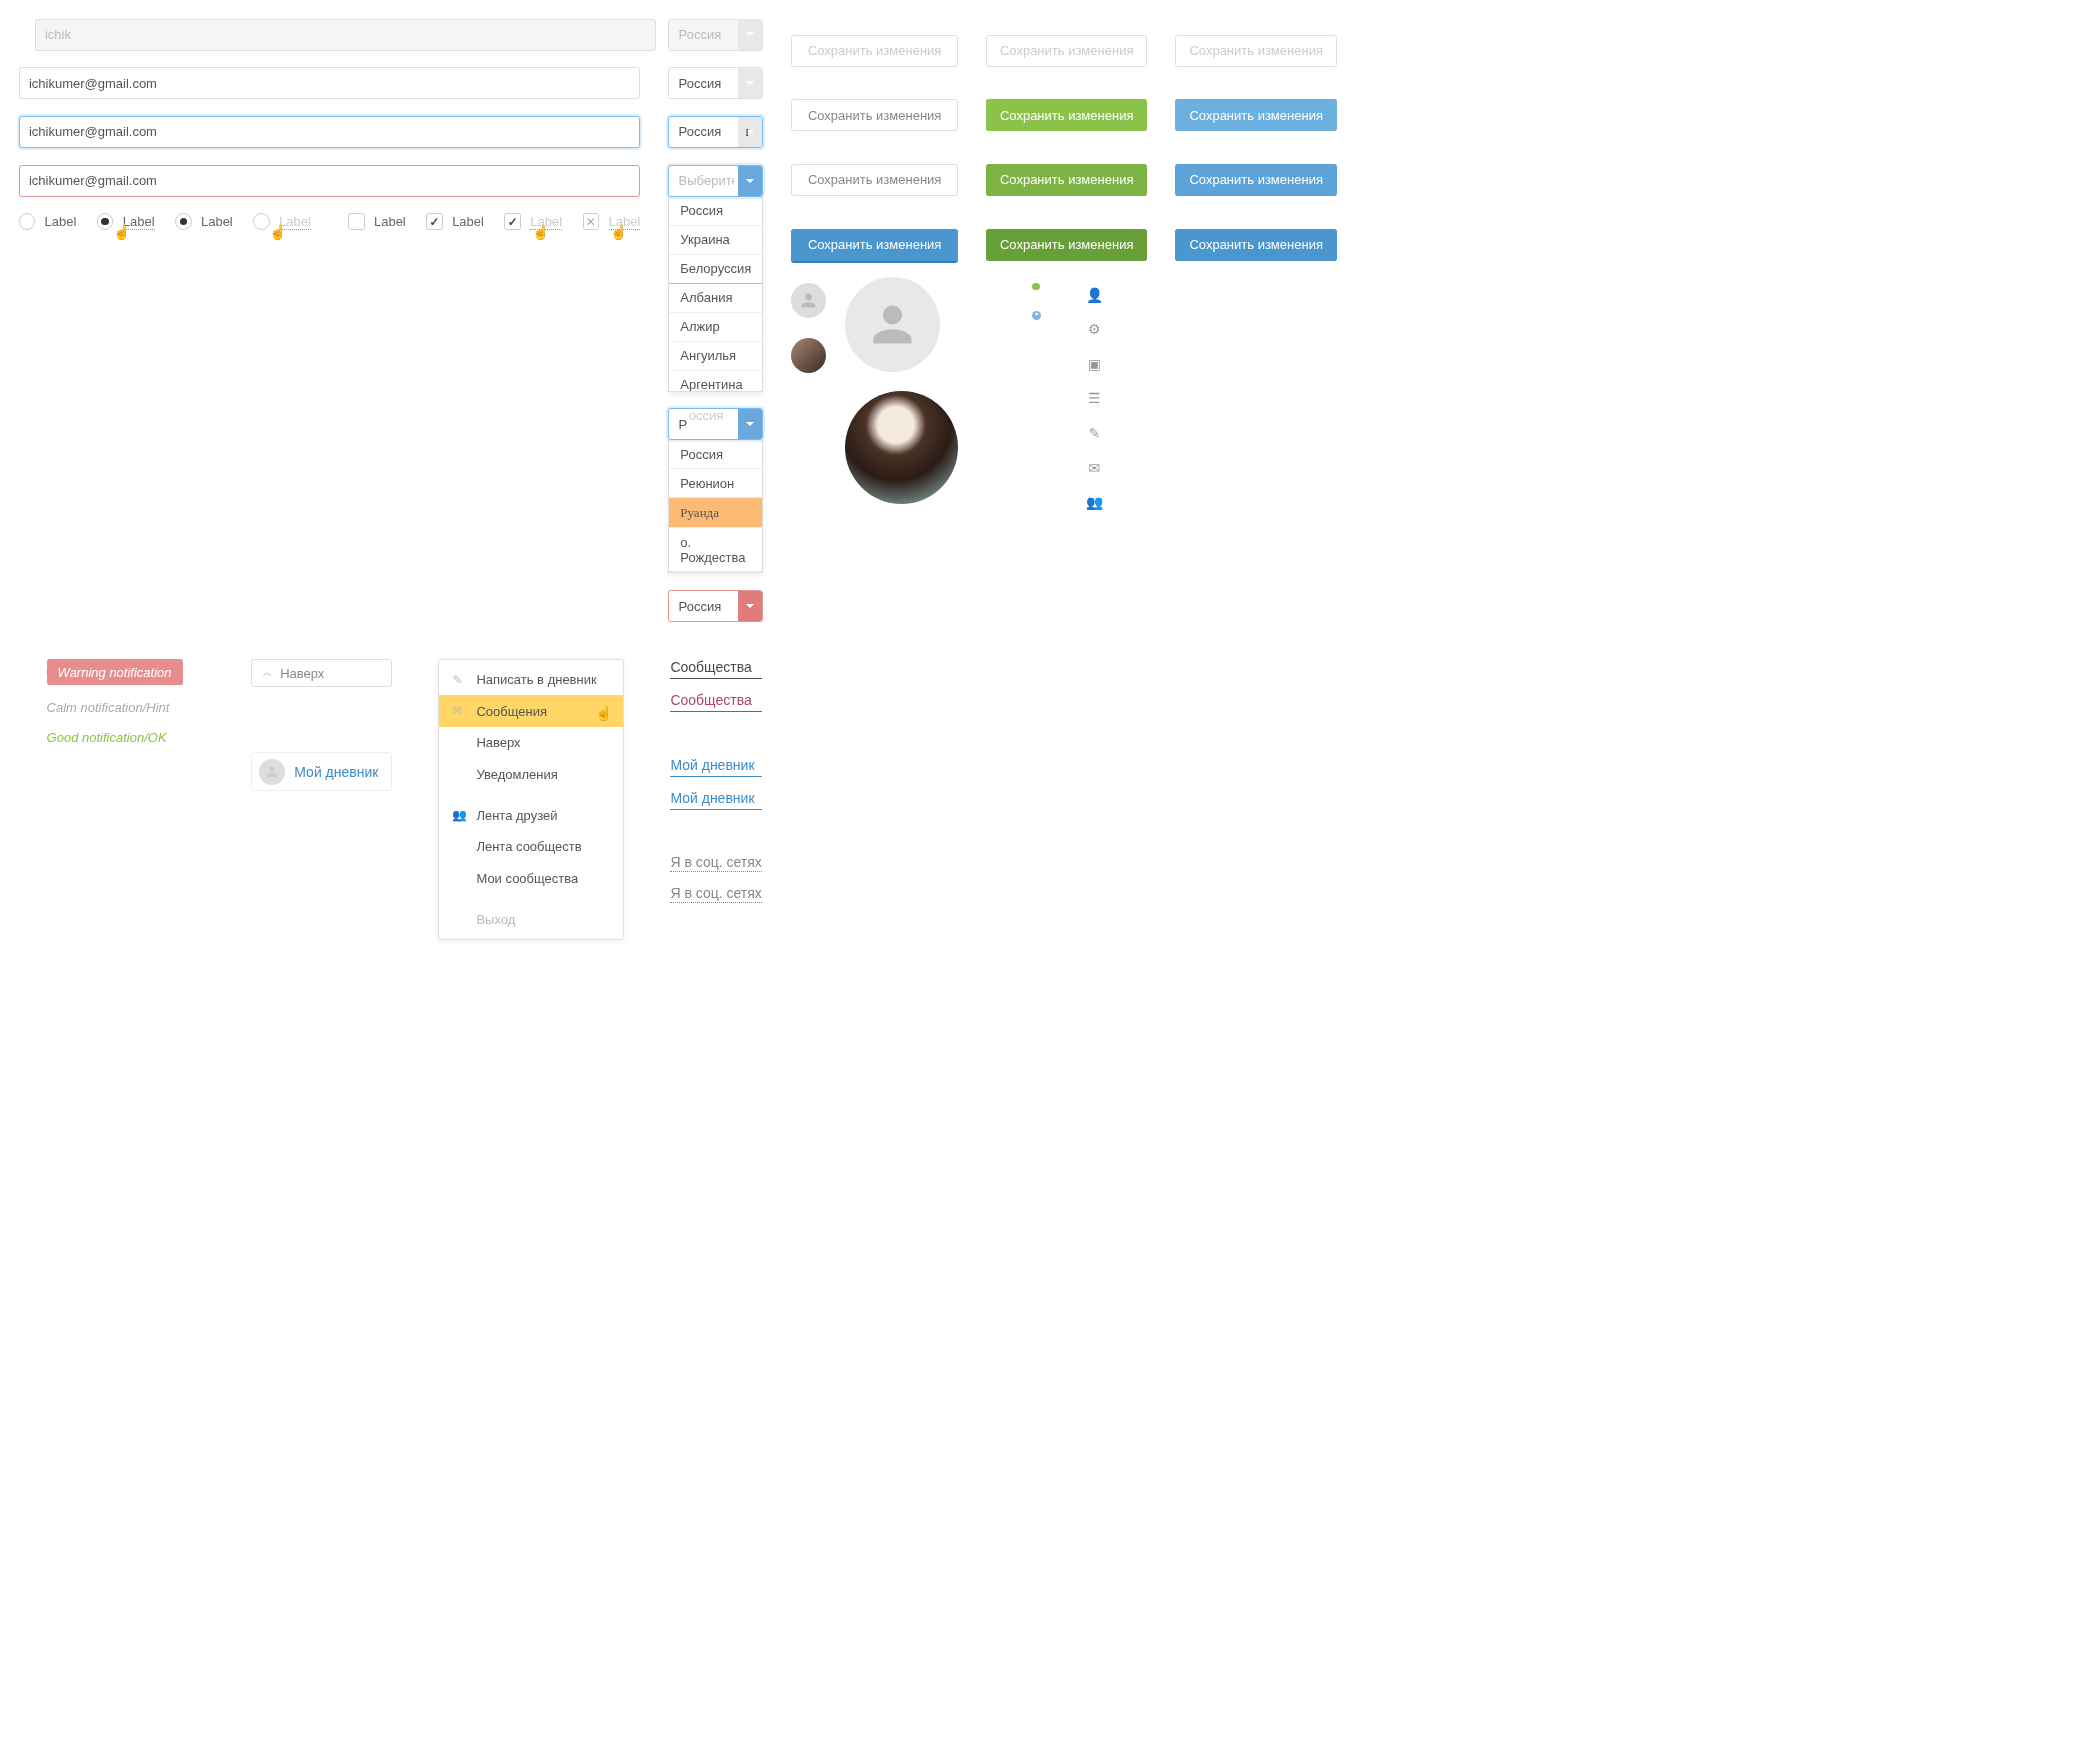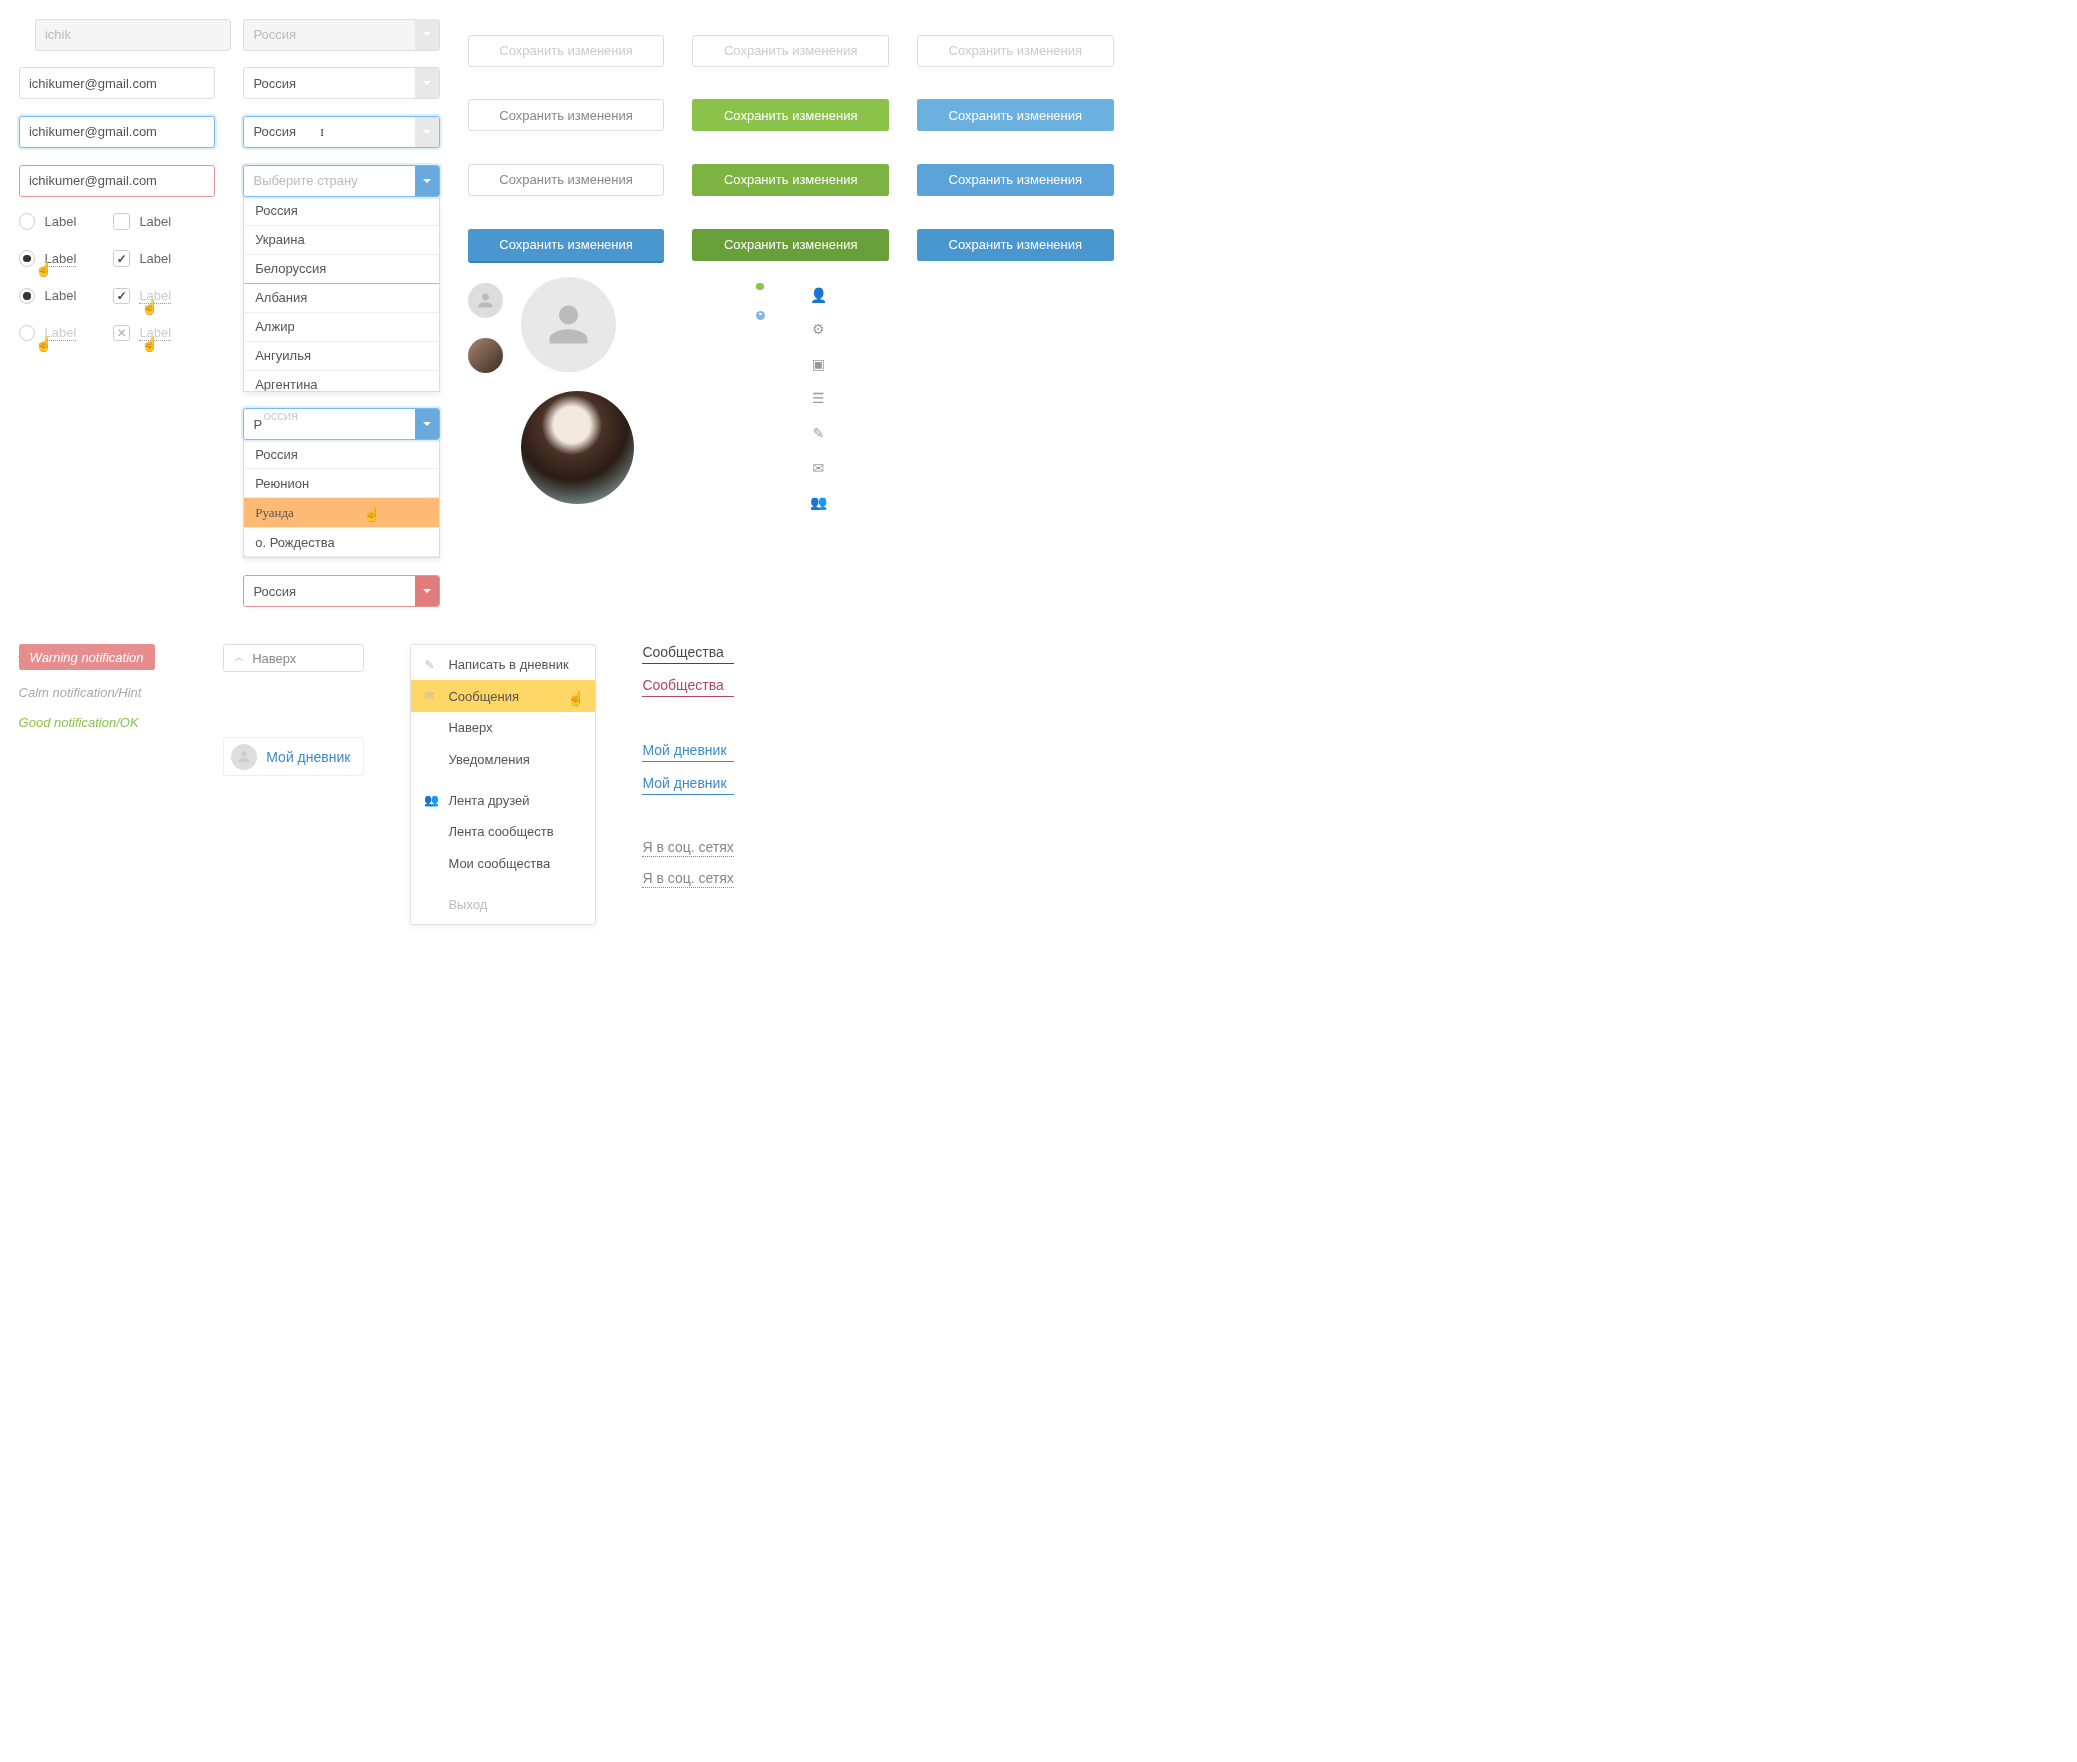--- a/index.html
+++ b/index.html
@@ -49,21 +49,21 @@
 .btn.outline.disabled { color:#ccc; }
 .btn.green { background:#8bc34a; color:#fff; }
 .btn.green.dark { background:#7cb342; }
 .btn.green.darker { background:#689f38; }
 .btn.blue { background:#6cb0e0; color:#fff; }
 .btn.blue.dark { background:#5ba3d9; }
 .btn.blue.darker { background:#4a96cf; }
 .btn.blue.bright { background:#4a96cf; box-shadow: 0 1.9px 0 #3a7fb3; }
 
 .row { display:flex; gap:37px; }
-.check-col { display:flex; flex-direction:column; gap:20.4px; }
+.check-col { display:flex; flex-direction:row; gap:20.4px; }
 .check { display:flex; align-items:center; gap:9.3px; color:#666; font-size:13px; position:relative; }
 .check .box {
   width:16.7px; height:16.7px; border:1.4px solid #ccc; border-radius:2.8px; display:flex;
   align-items:center; justify-content:center; color:#444; font-size:12px;
 }
 .check.radio .box { border-radius:50%; }
 .check.radio.sel .box::after { content:""; width:7.4px; height:7.4px; background:#333; border-radius:50%; }
 .check.cb.sel .box::after { content:"✓"; font-weight:bold; }
 .check.cb.x .box::after { content:"✕"; color:#aaa; }
 .check.disabled { color:#ccc; }
@@ -281,21 +281,21 @@
 
   <div class="col">
     <button class="btn outline disabled">Сохранить изменения</button>
     <button class="btn blue">Сохранить изменения</button>
     <button class="btn blue dark">Сохранить изменения</button>
     <button class="btn blue darker">Сохранить изменения</button>
   </div>
 </div>
 
 <div class="section2">
-  <div style="width:158px;">
+  <div style="width:158px;margin-left:28px;">
     <div class="notif warn">Warning notification</div>
     <div class="notif calm">Calm notification/Hint</div>
     <div class="notif good">Good notification/OK</div>
   </div>
 
   <div style="display:flex;flex-direction:column;gap:65px;">
     <button class="pill">
       <span style="font-size:10.2px;">︿</span>
       <span>Наверх</span>
     </button>

